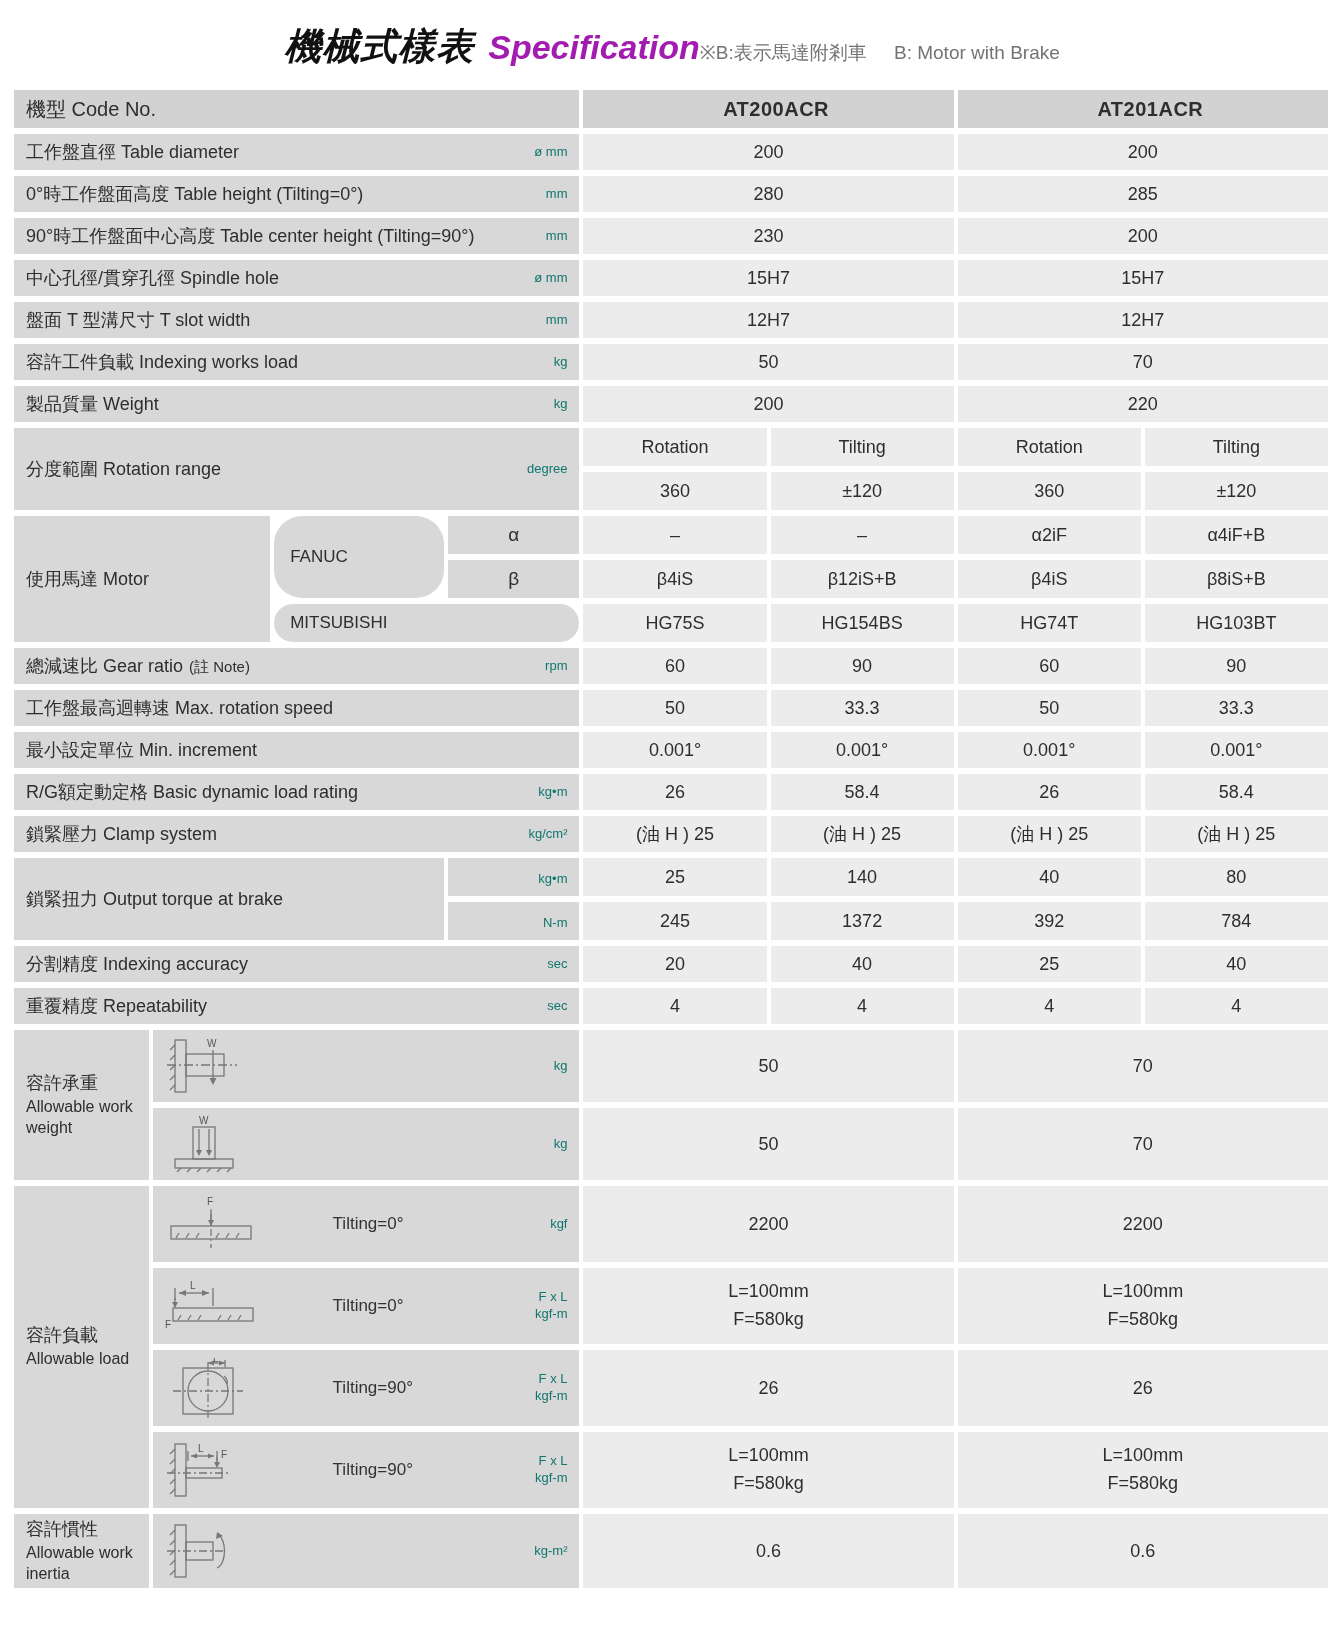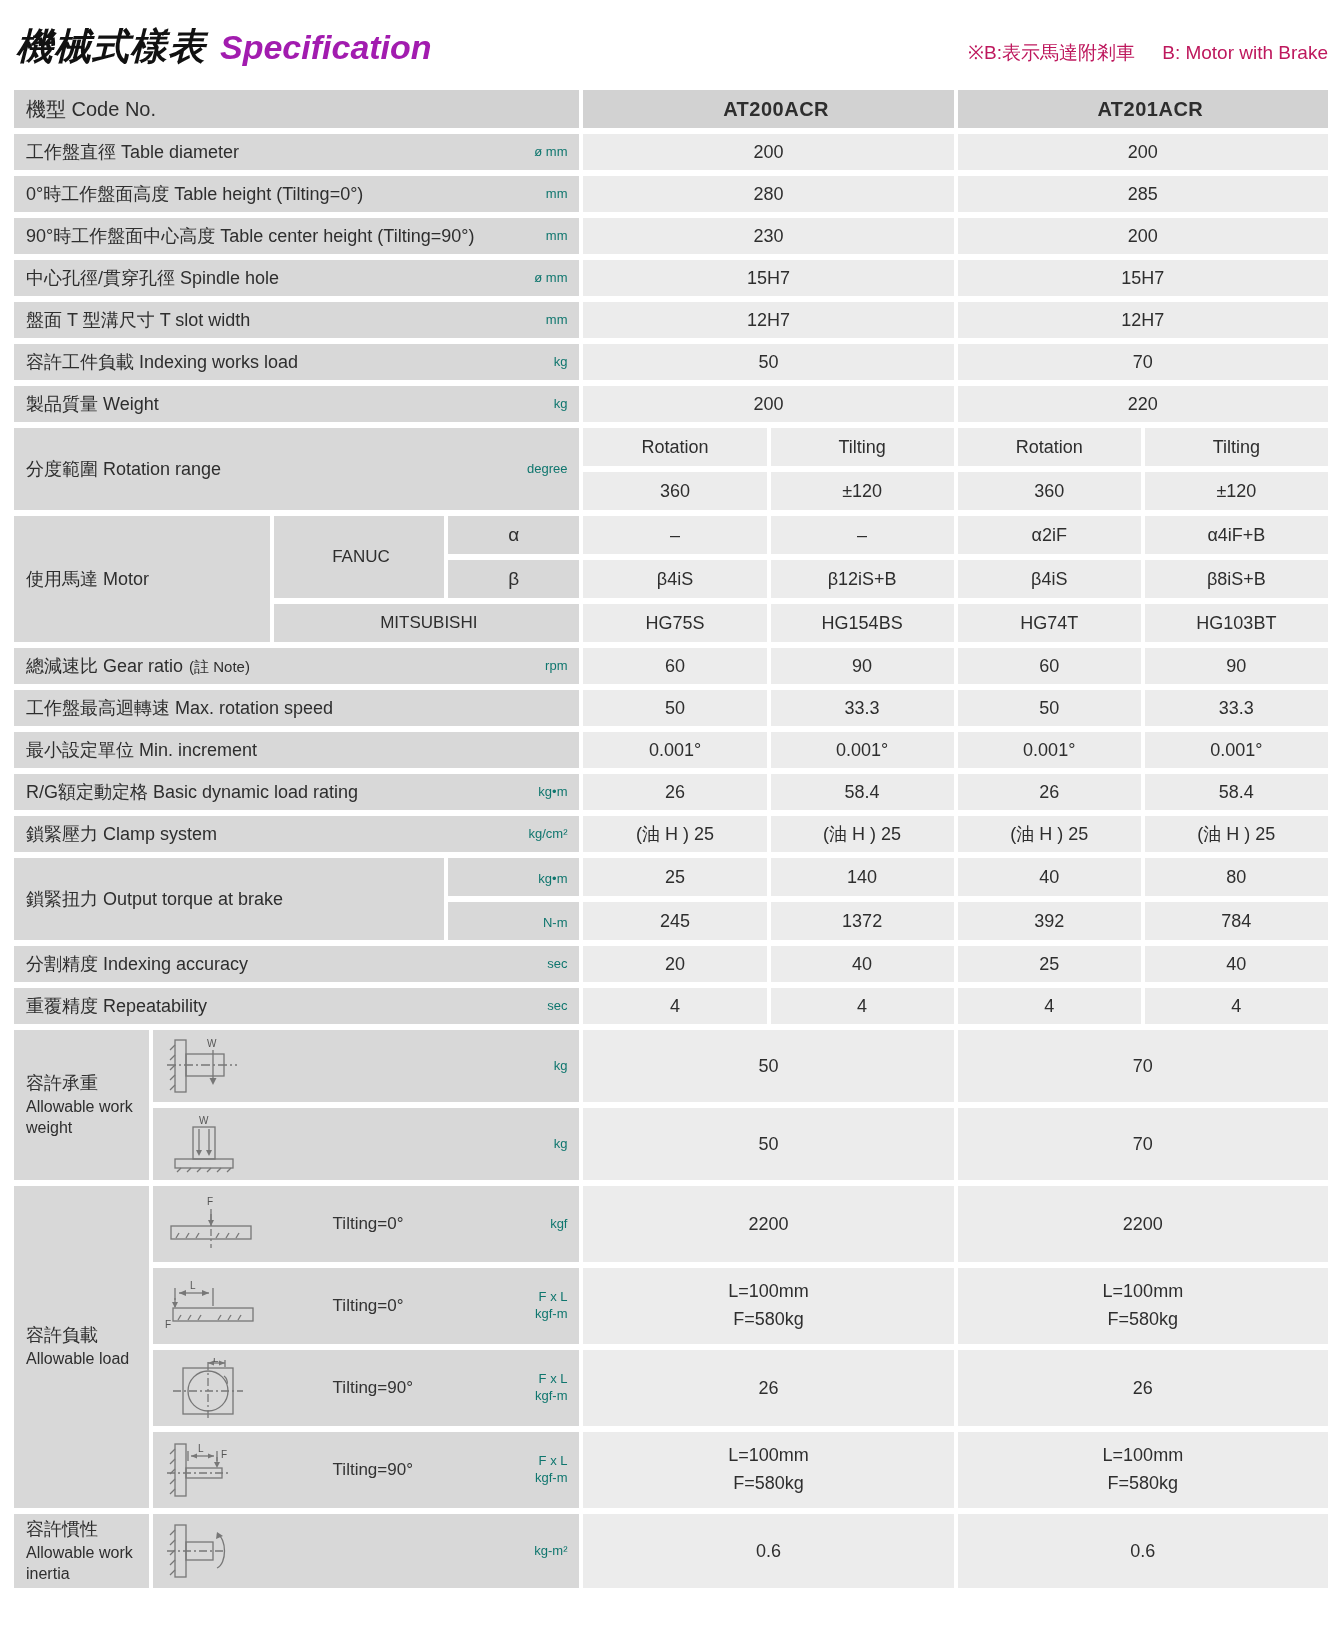--- a/index.html
+++ b/index.html
@@ -1,37 +1,37 @@
 <!DOCTYPE html>
 <html><head>
 <meta charset="utf-8">
 <style>
   html,body{margin:0;padding:0;background:#fff;}
   body{width:1341px;height:1651px;overflow:hidden;font-family:"Liberation Sans",sans-serif;color:#2e2e2e;}
   .page{padding:14px 9px 0 10px;}
   
-  .tophdr{display:flex;justify-content:space-between;align-items:flex-end;padding:8px 4px 12px 6px;}
+  .tophdr{display:flex;justify-content:center;align-items:flex-end;padding:8px 4px 12px 6px;}
   .titlewrap{display:flex;align-items:baseline;gap:14px;}
   .title-zh{font-size:37px;font-weight:bold;font-style:italic;color:#111;letter-spacing:1px;}
   .title-en{font-size:34px;font-weight:bold;font-style:italic;color:#a21caf;}
-  .brakenote{font-size:19px;color:#be185d;padding-bottom:6px;}
+  .brakenote{font-size:19px;color:#737373;padding-bottom:6px;}
   .brakenote .en{margin-left:22px;}
   
   table{border-collapse:separate;border-spacing:4px 6px;table-layout:fixed;margin:0 auto;}
   col.cL1{width:135px}col.cL2{width:118px}col.cL3{width:170px}col.cL4{width:132px}
   col.cD{width:184px}
   td{background:#ececec;text-align:center;vertical-align:middle;font-size:18px;color:#2e2e2e;padding:1px 6px;}
   td.lbl{background:#d8d8d8;text-align:left;padding:1px 12px;}
   tr.hd td{background:#d2d2d2;margin-top:7px;}
   tr.hd td.lbl{font-size:20px;}
   .model{font-weight:bold;font-size:20px;letter-spacing:.5px;padding-left:21px;}
   .lr{display:flex;justify-content:space-between;align-items:center;width:100%;}
   .un{font-size:13px;color:#0f766e;white-space:nowrap;text-align:right;line-height:1.3;}
   .suffix{font-size:15px;margin-left:6px;text-align:right;}
-  td.sub{text-align:center;padding-left:16px;font-size:17px;}
+  td.sub{text-align:left;padding-left:16px;font-size:17px;border-radius:28px;}
   td.subc{text-align:center;font-size:19px;}
   tr.r34 td{height:34px}
   tr.r36 td{height:36px}
   tr.r70 td{height:70px}
   tr.r74 td{height:74px}
   tr.r72 td{height:72px}
   .sec{font-size:16px;line-height:1.3;color:#2e2e2e;}
   .sec .zh{font-size:18px;margin-bottom:2px;}
   .diag-row{display:flex;align-items:center;width:100%;}
   .dwrap{flex:0 0 150px;display:flex;justify-content:flex-start;align-items:center;}

